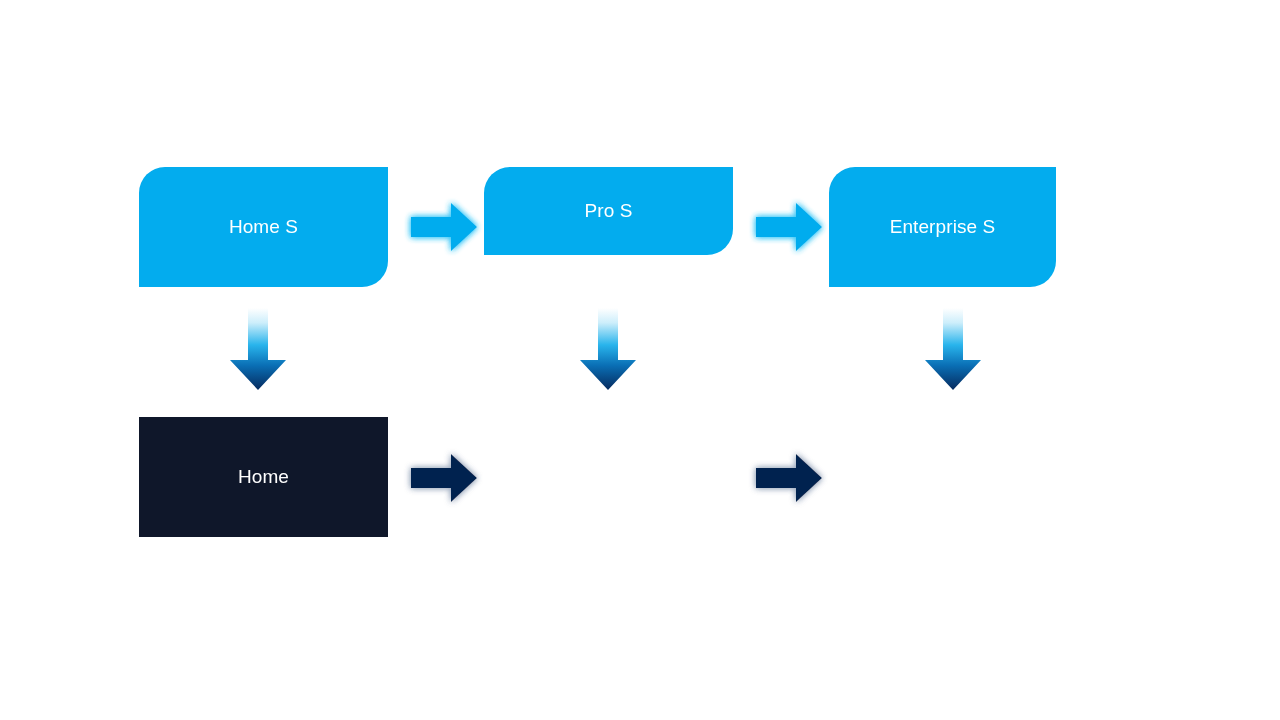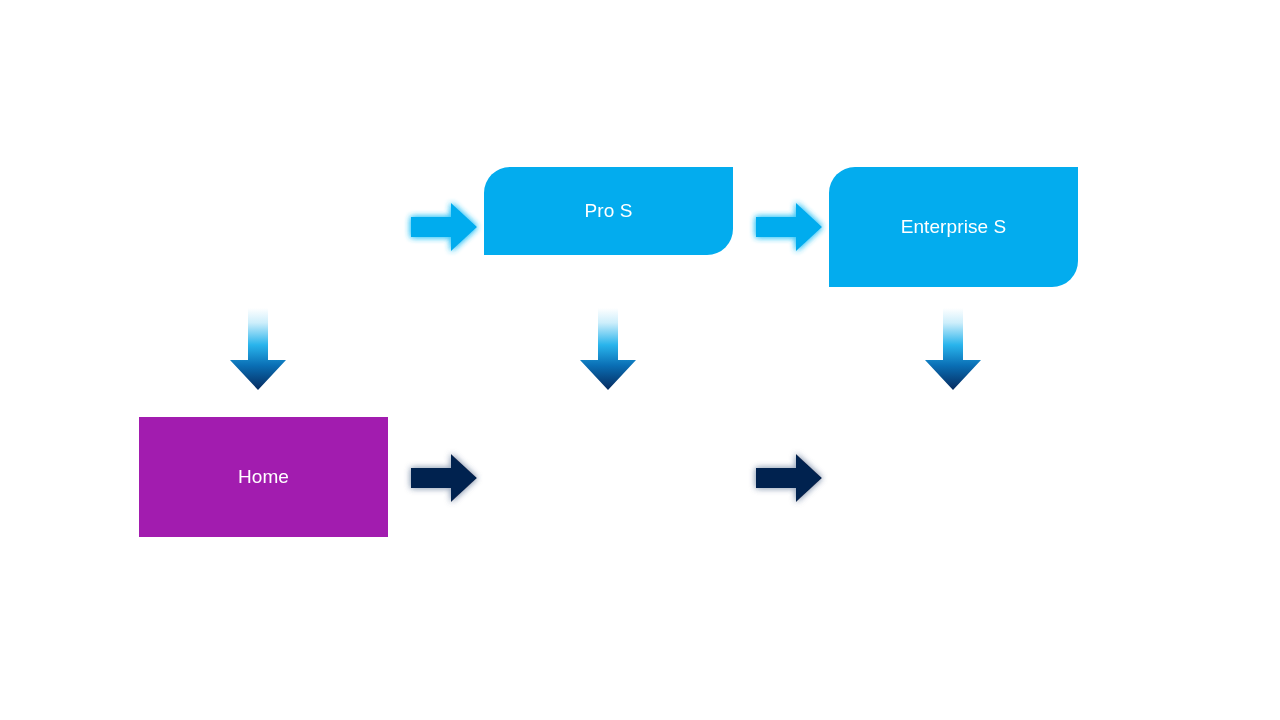--- a/index.html
+++ b/index.html
@@ -41,21 +41,21 @@
   }
 
   
   .node.tier-light {
     background: #03ACEE;
     border-radius: 26px 0 26px 0;
   }
 
   
   .node.tier-dark {
-    background: #a21caf;
+    background: #0f172a;
     border-radius: 0;
   }
 
   
   .arrow {
     position: absolute;
     pointer-events: none;
   }
   .arrow svg {
     display: block;
@@ -107,26 +107,29 @@
         <feComposite in="c" in2="b" operator="in" result="g"></feComposite>
         <feMerge>
           <feMergeNode in="g"></feMergeNode>
           <feMergeNode in="g"></feMergeNode>
           <feMergeNode in="SourceGraphic"></feMergeNode>
         </feMerge>
       </filter>
     </defs>
   </svg>
 
+  <div class="node tier-light" style="left:139px; top:167px; width:249px; height:120px;">
+    <span class="node-label">Home S</span>
+  </div>
 
   <div class="node tier-light" style="left:484px; top:167px; width:249px; height:88px;">
     <span class="node-label">Pro S</span>
   </div>
 
-  <div class="node tier-light" style="left:829px; top:167px; width:249px; height:120px;">
+  <div class="node tier-light" style="left:829px; top:167px; width:227px; height:120px;">
     <span class="node-label">Enterprise S</span>
   </div>
 
   <div class="arrow arrow-right-light" style="left:409px; top:200px; width:70px; height:54px;">
     <svg width="70" height="54" viewBox="0 0 70 54">
       <path class="shape" d="M2 17 H42 V3 L68 27 L42 51 V37 H2 Z"></path>
     </svg>
   </div>
 
   <div class="arrow arrow-right-light" style="left:754px; top:200px; width:70px; height:54px;">

